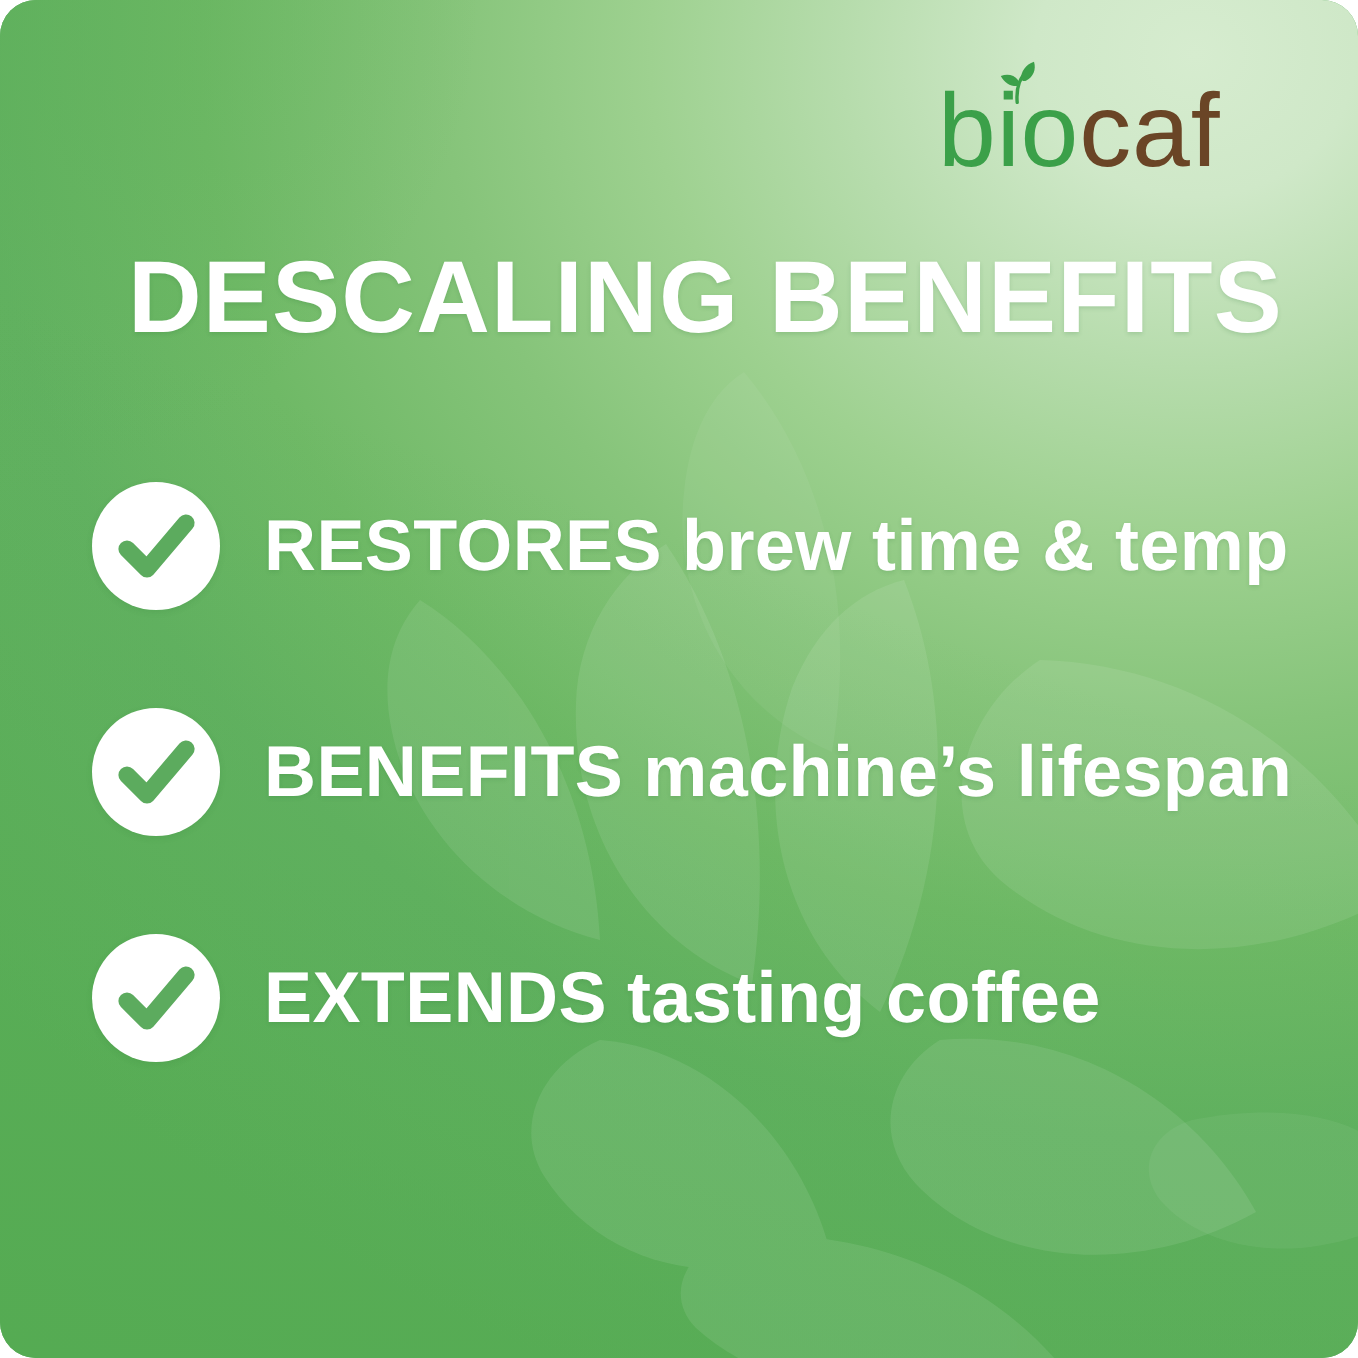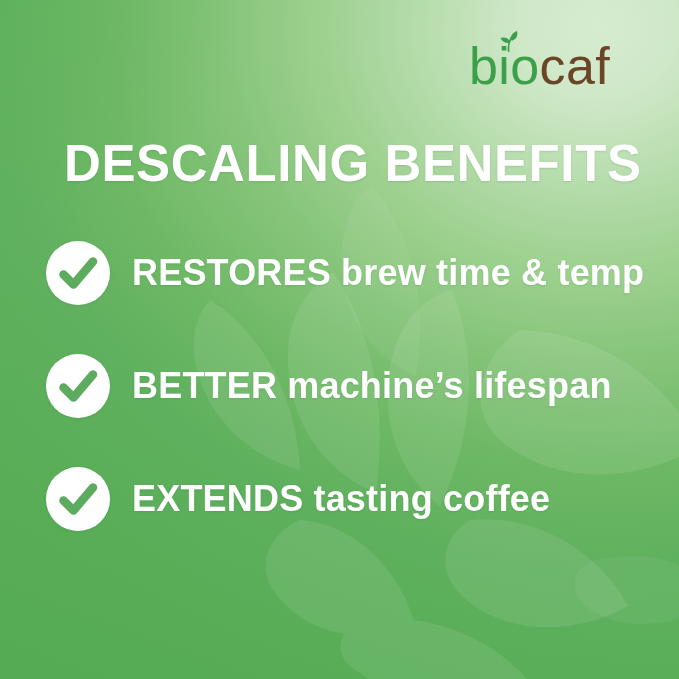--- a/index.html
+++ b/index.html
@@ -7,20 +7,21 @@
     padding: 0;
     background: #ffffff;
   }
   #poster {
     position: relative;
     width: 679px;
     height: 679px;
     overflow: hidden;
     font-family: "Liberation Sans", sans-serif;
     background: #62b065;
+    border-radius: 18px;
   }
 
   
   .bg-base {
     position: absolute;
     inset: 0;
     background:
       radial-gradient(118% 105% at 88% 4%,
         #d6eccf 0%,
         #cfe8c8 10%,
@@ -84,21 +85,21 @@
     left: 27px;
     top: 0px;
     width: 26px;
     height: 22px;
   }
 
   
   .headline {
     position: absolute;
     left: 64px;
-    top: 138px;
+    top: 123px;
     color: #ffffff;
     font-size: 51px;
     font-weight: 700;
     letter-spacing: 0.6px;
     line-height: 1;
     white-space: nowrap;
     text-shadow: 0 1px 2px rgba(40,110,50,0.18);
   }
 
   
@@ -212,21 +213,21 @@
       </div>
       <div class="benefit-text"><span class="benefit-strong">RESTORES</span> <span class="benefit-rest">brew time &amp; temp</span></div>
     </div>
 
     <div class="benefit-row">
       <div class="check-badge">
         <svg width="64" height="64" viewBox="0 0 64 64">
           <path d="M17.5 33.5 L 27.5 43.5 L 47.0 20.5" stroke="#5cab5e" stroke-width="8.6" fill="none" stroke-linecap="round" stroke-linejoin="round"></path>
         </svg>
       </div>
-      <div class="benefit-text"><span class="benefit-strong">BETTER</span> <span class="benefit-rest">machine’s lifespan</span></div>
+      <div class="benefit-text"><span class="benefit-strong">BENEFITS</span> <span class="benefit-rest">machine’s lifespan</span></div>
     </div>
 
     <div class="benefit-row">
       <div class="check-badge">
         <svg width="64" height="64" viewBox="0 0 64 64">
           <path d="M17.5 33.5 L 27.5 43.5 L 47.0 20.5" stroke="#5cab5e" stroke-width="8.6" fill="none" stroke-linecap="round" stroke-linejoin="round"></path>
         </svg>
       </div>
       <div class="benefit-text"><span class="benefit-strong">EXTENDS</span> <span class="benefit-rest">tasting coffee</span></div>
     </div>

